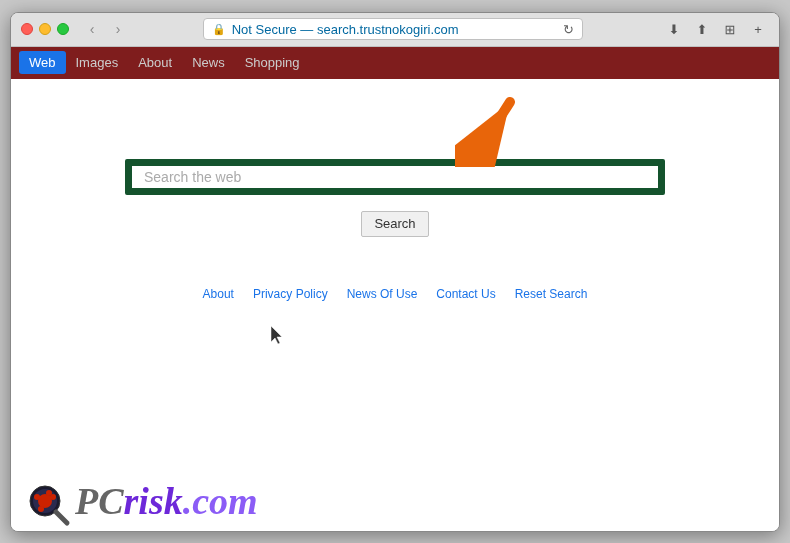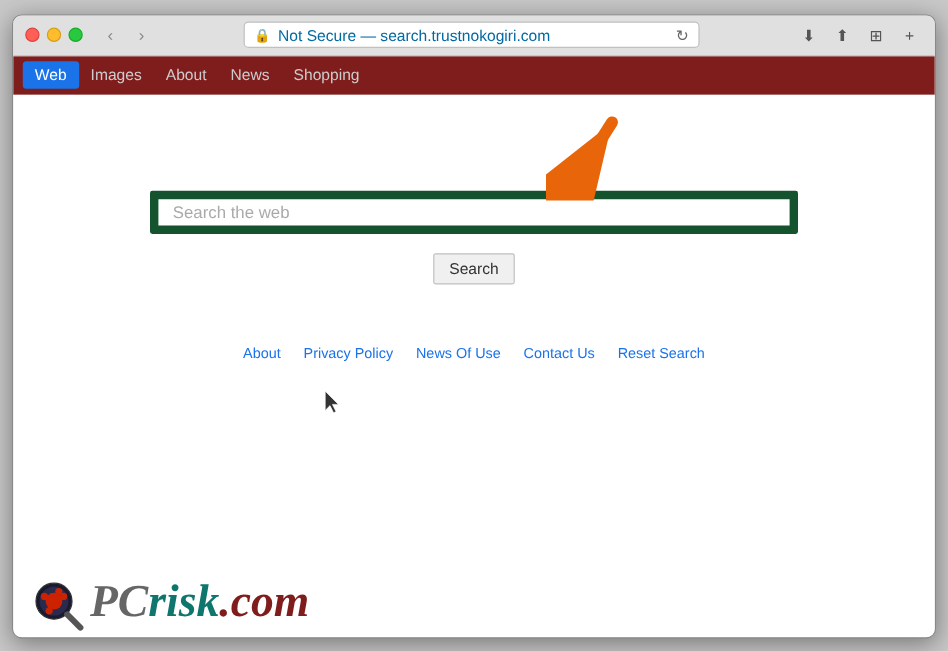--- a/index.html
+++ b/index.html
@@ -348,18 +348,18 @@
 
           <circle cx="14" cy="18" r="3" fill="#cc2200"></circle>
           <circle cx="30" cy="18" r="3" fill="#cc2200"></circle>
           <circle cx="18" cy="30" r="3" fill="#cc2200"></circle>
           <circle cx="26" cy="14" r="3" fill="#cc2200"></circle>
 
           <line x1="33" y1="33" x2="44" y2="44" stroke="#555" stroke-width="5" stroke-linecap="round"></line>
         </svg>
       </div>
       <div>
-        <span style="font-size:38px;font-weight:900;color:#666;font-style:italic;font-family:Georgia,serif;text-align:right;">PC</span><span style="font-size:38px;font-weight:900;color:#0f766e;font-style:italic;font-family:Georgia,serif;">risk</span><span style="font-size:38px;font-weight:900;color:#7f1d1d;font-style:italic;font-family:Georgia,serif;">.com</span>
+        <span style="font-size:38px;font-weight:900;color:#666;font-style:italic;font-family:Georgia,serif;text-align:right;">PC</span><span style="font-size:38px;font-weight:900;color:#6d28d9;font-style:italic;font-family:Georgia,serif;">risk</span><span style="font-size:38px;font-weight:900;color:#8b5cf6;font-style:italic;font-family:Georgia,serif;">.com</span>
       </div>
     </div>
 
   </div>
 </div>
 
 </body></html>

